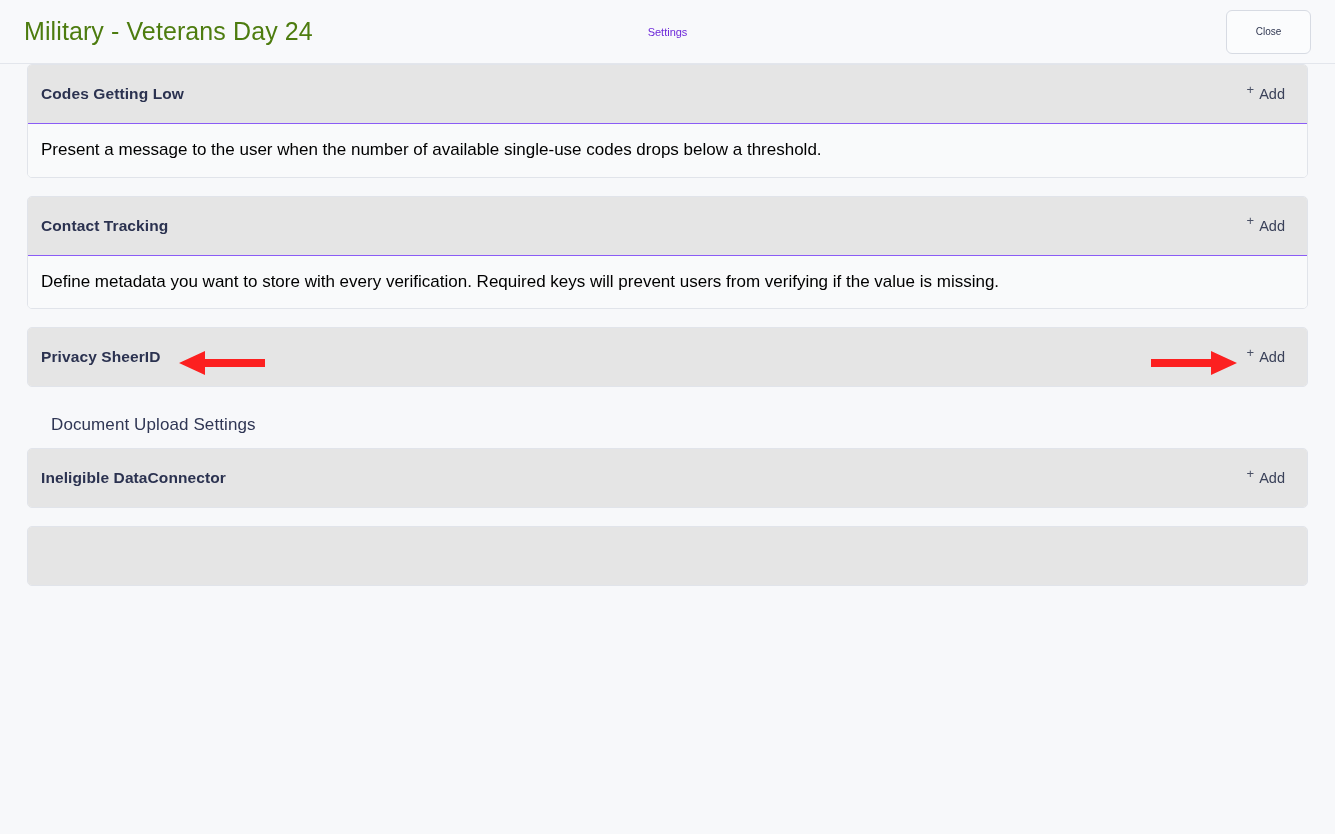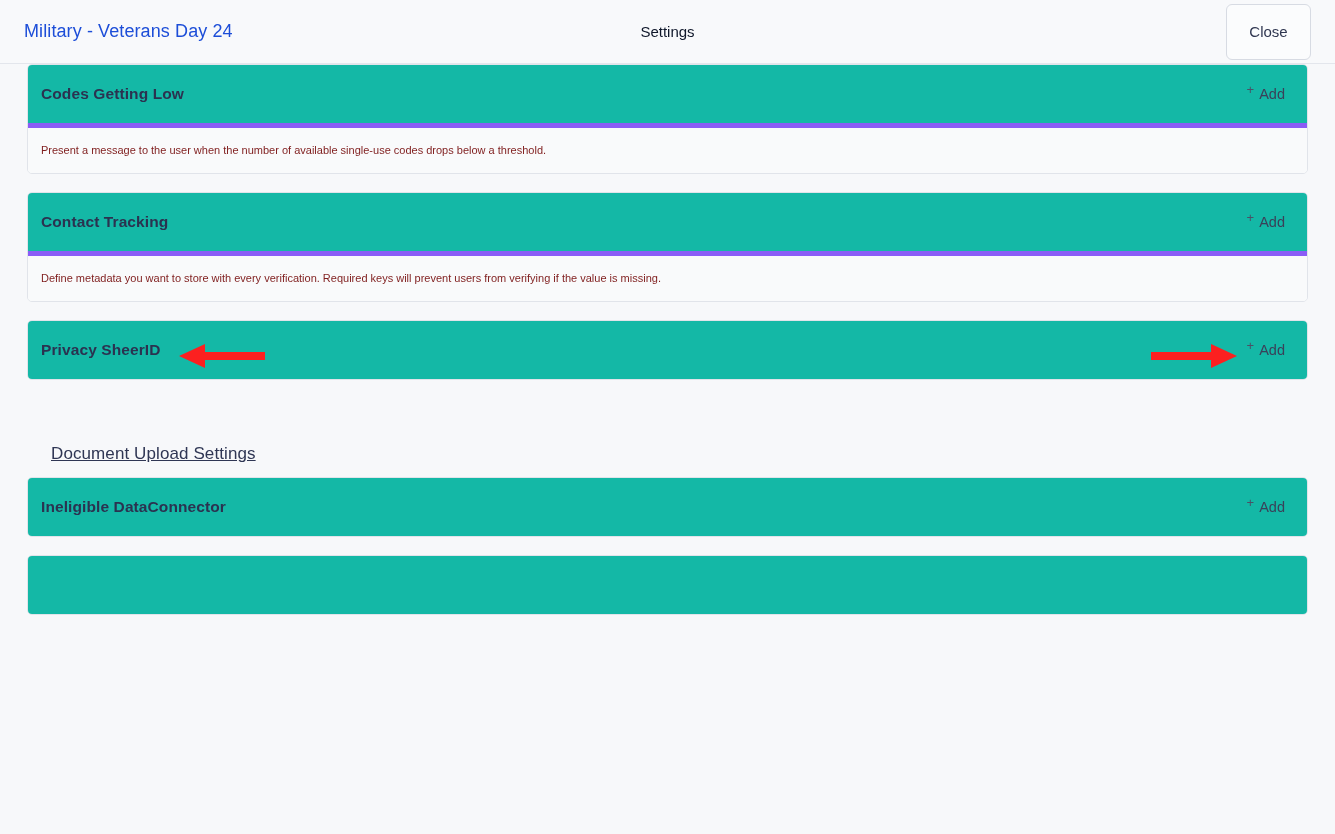--- a/index.html
+++ b/index.html
@@ -22,74 +22,73 @@
   .topbar {
     position: relative;
     height: 64px;
     background: #f8f9fb;
     border-bottom: 1px solid #e3e6ec;
     display: flex;
     align-items: center;
     padding: 0 24px;
   }
   .topbar-title {
-    font-size: 18px;
+    font-size: 25px;
     font-weight: 400;
-    color: #1d4ed8;
+    color: #4d7c0f;
     letter-spacing: .1px;
     white-space: nowrap;
     text-align: right;
   }
   .topbar-center {
     position: absolute;
     left: 0;
     right: 0;
     top: 0;
     bottom: 0;
     display: flex;
     align-items: center;
     justify-content: center;
     pointer-events: none;
-    font-size: 15px;
-    color: #0f172a;
+    font-size: 11px;
+    color: #6d28d9;
   }
   .topbar-right {
     margin-left: auto;
     position: relative;
     z-index: 2;
   }
   .close-btn {
     min-width: 85px;
-    height: 56px;
+    height: 44px;
     padding: 0 18px;
     background: #fbfcfd;
     border: 1px solid #d7dbe3;
     border-radius: 6px;
     color: #2f3650;
-    font-size: 15px;
+    font-size: 10px;
     font-family: "Liberation Sans", sans-serif;
     cursor: pointer;
     line-height: 42px;
     text-align: center;
   }
 
   
   .content {
     padding: 0 27px;
   }
   .section-title {
     font-size: 17px;
     font-weight: 400;
     color: #2f3654;
     margin: 28px 0 13px 24px;
     letter-spacing: .1px;
   }
   .section-title.second {
-    margin-top: 64px;
-    text-decoration: underline;
+    margin-top: 28px;
   }
 
   .card {
     background: #f9fafb;
     border: 1px solid #e1e4ea;
     border-radius: 5px;
     margin: 0 0 18px 0;
     overflow: hidden;
   }
   .card.active {
@@ -97,21 +96,21 @@
     border: 1px solid #545c6e;
   }
   .card.active .card-header { background: #ffffff; }
   .card.active .card-body   { background: #ffffff; border-top-color: #dcdfe6; }
 
   .card-header {
     height: 58px;
     display: flex;
     align-items: center;
     padding: 0 22px 0 13px;
-    background: #14b8a6;
+    background: #e5e5e5;
   }
   .card-title {
     font-size: 15.5px;
     font-weight: bold;
     color: #2b3250;
     letter-spacing: .1px;
     white-space: nowrap;
   }
   .card-action {
     margin-left: auto;
@@ -124,24 +123,24 @@
   }
   .plus-icon {
     font-size: 13px;
     line-height: 1;
     color: #4a5166;
     margin-right: 5px;
     position: relative;
     top: -5px;
   }
   .card-body {
-    border-top: 5px solid #8b5cf6;
+    border-top: 1px solid #8b5cf6;
     padding: 14px 22px 14px 13px;
-    font-size: 11px;
-    color: #7f1d1d;
+    font-size: 17px;
+    color: #000000;
     line-height: 1.45;
     background: #f9fafb;
     min-height: 50px;
     display: flex;
     align-items: center;
   }
 
   
   .arrow {
     position: relative;

